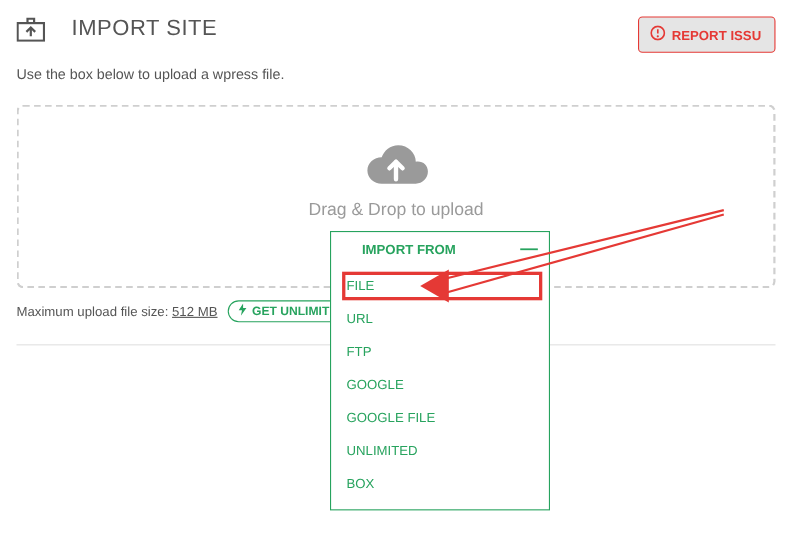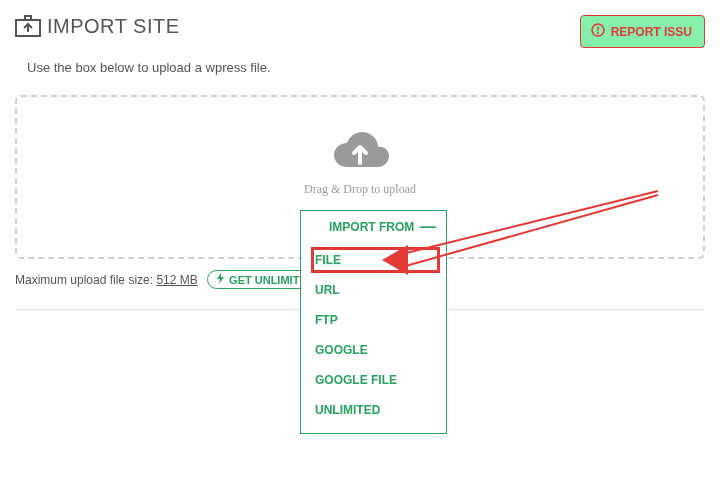--- a/index.html
+++ b/index.html
@@ -15,68 +15,66 @@
     padding: 15px 15px 0 15px;
   }
   .header {
     display: flex;
     justify-content: space-between;
     align-items: flex-start;
     margin-bottom: 12px;
   }
   .title-wrap {
     display: flex;
-    align-items: flex-start;
-    gap: 6px;
+    align-items: flex-end;
+    gap: 24px;
   }
   .title-icon svg { display:block; }
   .title {
     font-size: 20px;
     font-weight: 400;
     letter-spacing: 0.5px;
     color: #555;
   }
   .report-btn {
     border: 1px solid #e53935;
     color: #e53935;
-    background: #86efac;
+    background: #e5e5e5;
     padding: 7px 12px 7px 10px;
     font-size: 12px;
     font-weight: 700;
     border-radius: 4px;
     display: flex;
     align-items: center;
     gap: 6px;
     cursor: pointer;
   }
   .instruction {
     font-size: 13px;
     color: #555;
     margin-bottom: 20px;
-    margin-left: 12px;
   }
   .dropzone {
     border: 2px dashed #cfcfcf;
     border-radius: 6px;
     padding: 30px 0 60px 0;
     text-align: center;
     position: relative;
   }
   .cloud-icon { margin: 0 auto; width:60px; }
   .drop-text {
     margin-top: 8px;
-    font-size: 12px;
+    font-size: 16px;
     color: #9a9a9a;
-    font-family: Liberation Serif, serif;
   }
   .import-dropdown {
     position: absolute;
     top: 210px;
     left: 300px;
-    width: 147px;
+    width: 200px;
     border: 1px solid #27a35e;
     background: #fff;
   }
   .import-header {
     display: flex;
     justify-content: space-between;
     align-items: center;
     padding: 8px 10px;
     border-bottom: 0;
     cursor: pointer;
@@ -93,21 +91,21 @@
     font-size:16px;
     line-height:1;
   }
   .menu {
     list-style: none;
     padding: 4px 0 8px 0;
   }
   .menu li {
     padding: 8px 14px;
     font-size: 12px;
-    font-weight: 700;
+    font-weight: 400;
     color: #27a35e;
     cursor: pointer;
   }
   .menu li.highlight {
     outline: 3px solid #e53935;
     outline-offset: -3px;
     margin: 0 6px 2px 10px;
     padding: 6px 4px;
   }
   .max-line {
@@ -199,20 +197,21 @@
     <span class="import-header-label">IMPORT FROM</span>
     <span class="import-header-icon">—</span>
   </div>
   <ul class="menu">
     <li class="highlight">FILE</li>
     <li>URL</li>
     <li>FTP</li>
     <li>GOOGLE</li>
     <li>GOOGLE FILE</li>
     <li>UNLIMITED</li>
+    <li>BOX</li>
   </ul>
 </div>
 
 <div class="annotation">
   <svg width="290" height="120" viewBox="0 0 290 120">
     <path d="M280 6 L20 70" stroke="#e53935" stroke-width="2" fill="none"></path>
     <path d="M280 10 L24 82" stroke="#e53935" stroke-width="2" fill="none"></path>
     <polygon points="4,75 30,60 30,90" fill="#e53935"></polygon>
   </svg>
 </div>

